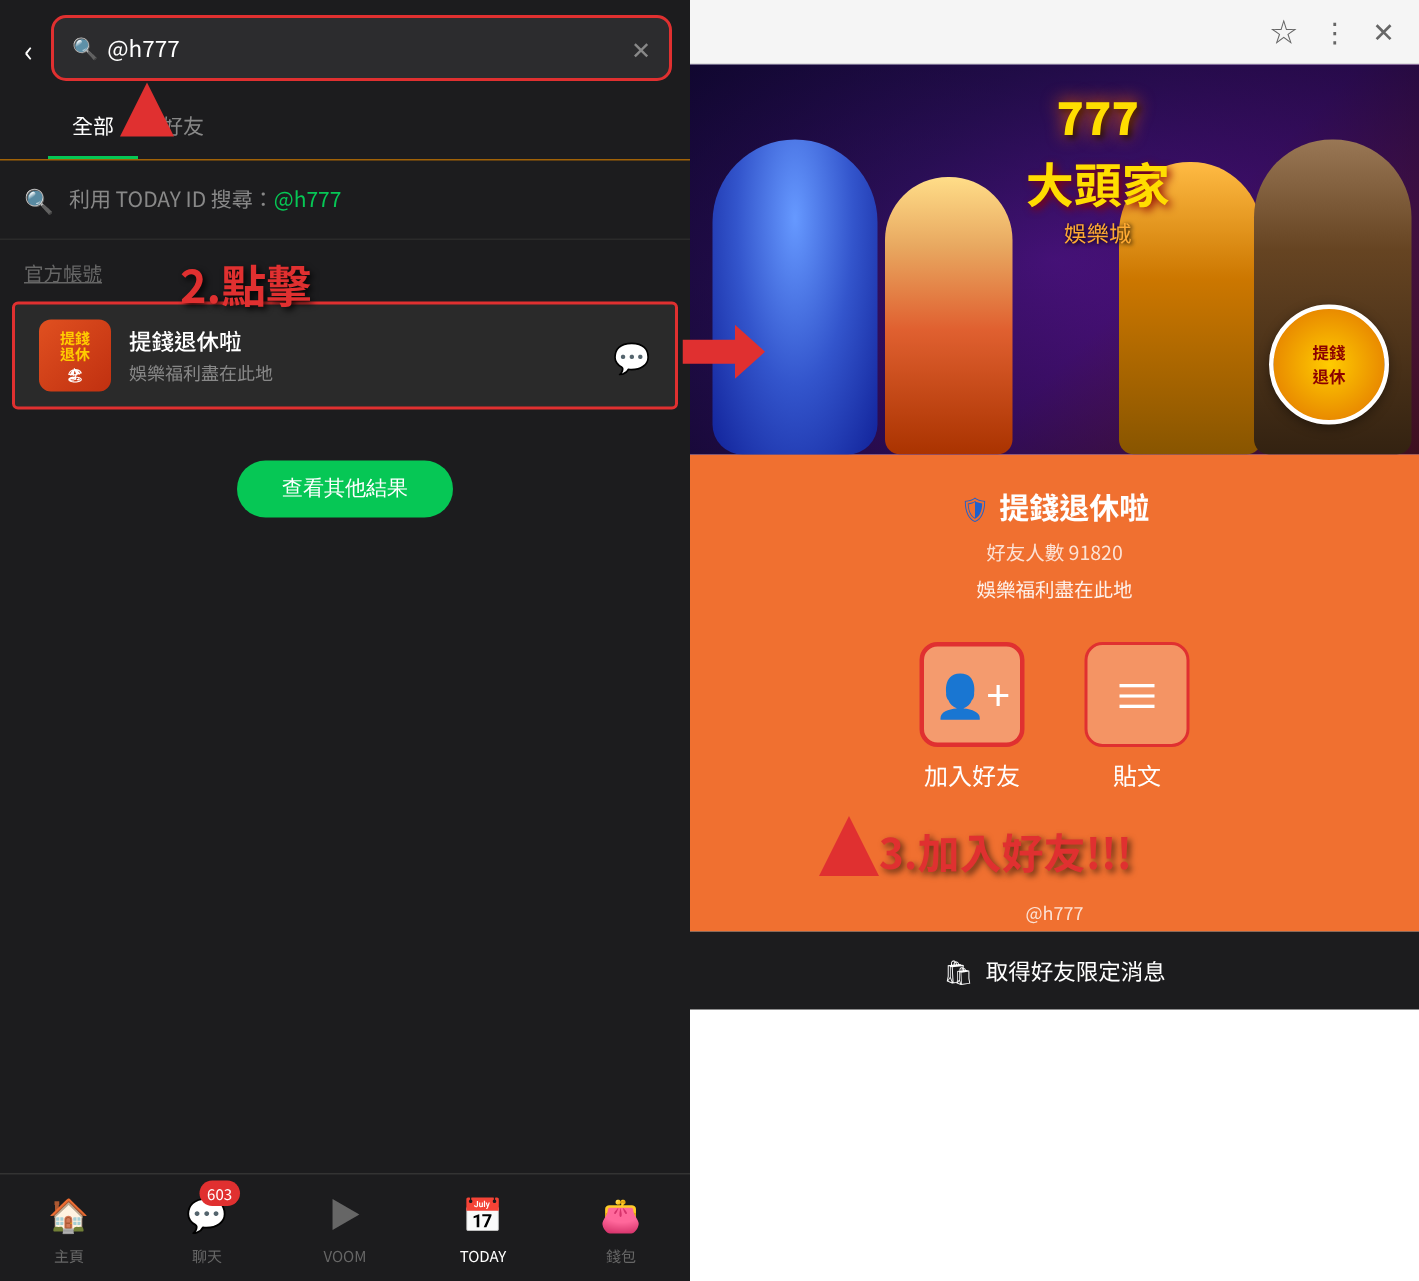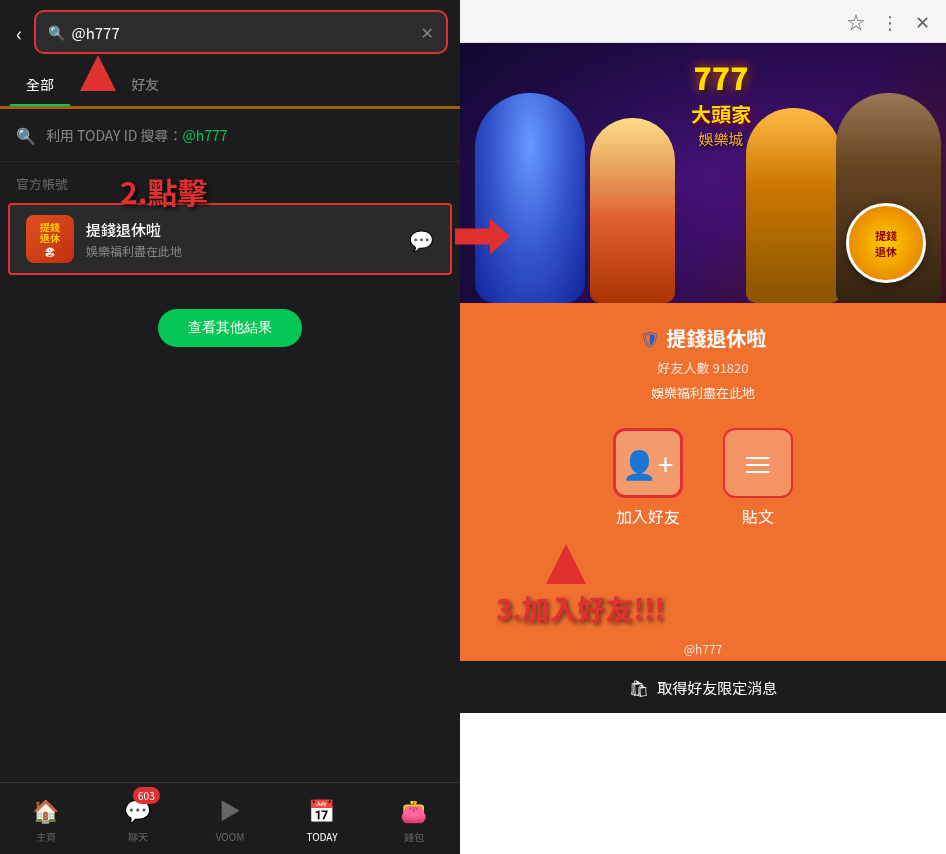--- a/index.html
+++ b/index.html
@@ -60,23 +60,22 @@
     }
 
     .clear-btn {
       color: #888;
       font-size: 16px;
       cursor: pointer;
     }
 
     .tabs-row {
       display: flex;
-      padding: 0 10px;
-      border-bottom: 3px solid #a16207;
-      gap: 45px;
+      padding: 0 32px;
+      border-bottom: 1px solid #a16207;
     }
 
     .tab-item {
       color: #888;
       font-size: 14px;
       padding: 10px 16px;
       cursor: pointer;
     }
 
     .tab-item.active {
@@ -99,20 +98,21 @@
 
     .search-hint-text {
       color: #888;
       font-size: 14px;
     }
 
     .section-label {
       color: #666;
       font-size: 13px;
       padding: 12px 16px 6px;
+      text-decoration: underline;
     }
 
     .official-account-item {
       display: flex;
       align-items: center;
       padding: 10px 16px;
       background: #2a2a2a;
       border: 2px solid #e03030;
       border-radius: 4px;
       margin: 4px 8px;
@@ -518,21 +518,21 @@
 
       <div style="position:absolute;left:130px;bottom:0;width:85px;height:185px;background:linear-gradient(180deg,#ffdd88 0%,#e8a860 25%,#e06030 55%,#aa3300 100%);border-radius:42px 42px 10px 10px;"></div>
 
       <div style="position:absolute;right:105px;bottom:0;width:95px;height:195px;background:linear-gradient(180deg,#ffbb44 0%,#cc7700 40%,#885500 100%);border-radius:47px 47px 10px 10px;"></div>
 
       <div style="position:absolute;right:5px;bottom:0;width:105px;height:210px;background:linear-gradient(180deg,#997755 0%,#664422 35%,#332211 100%);border-radius:52px 52px 10px 10px;"></div>
     </div>
 
     <div style="position:absolute;top:12px;left:50%;transform:translateX(-20%);z-index:5;text-align:center;">
       <div style="color:#ffdd00;font-size:30px;font-weight:900;text-shadow:0 0 12px #ff6600,2px 2px 4px #000;">777</div>
-      <div style="color:#ffdd00;font-size:20px;font-weight:bold;text-shadow:2px 2px 6px #8b0000;">大頭家</div>
+      <div style="color:#ffdd00;font-size:32px;font-weight:bold;text-shadow:2px 2px 6px #8b0000;">大頭家</div>
       <div style="color:#ffaa33;font-size:15px;text-shadow:1px 1px 3px #000;">娛樂城</div>
     </div>
 
     <div class="banner-badge">
       <span class="badge-line1">提錢</span>
       <span class="badge-line2">退休</span>
     </div>
   </div>
 
   <div class="profile-section">
@@ -554,21 +554,21 @@
     <div class="action-btn">
       <div class="action-btn-box">
         <span style="font-size:32px;color:#fff;">≡</span>
       </div>
       <span class="action-btn-label">貼文</span>
     </div>
   </div>
 
   <div style="position:relative;background:#f07030;padding:0 16px 8px;">
 
-    <div style="display:flex;flex-direction:column;align-items:flex-start;padding-left:20px;">
+    <div style="display:flex;align-items:flex-start;padding-left:20px;">
       <div style="width:0;height:0;border-left:20px solid transparent;border-right:20px solid transparent;border-bottom:40px solid #e03030;margin-left:50px;"></div>
       <div style="color:#e03030;font-size:28px;font-weight:bold;text-shadow:2px 2px 4px rgba(0,0,0,0.6);margin-top:4px;">3.加入好友!!!</div>
     </div>
   </div>
 
   <div class="handle-label">@h777</div>
 
   <div class="bottom-action-bar">
     <span class="action-bar-icon">🛍</span>
     <span class="action-bar-text">取得好友限定消息</span>

